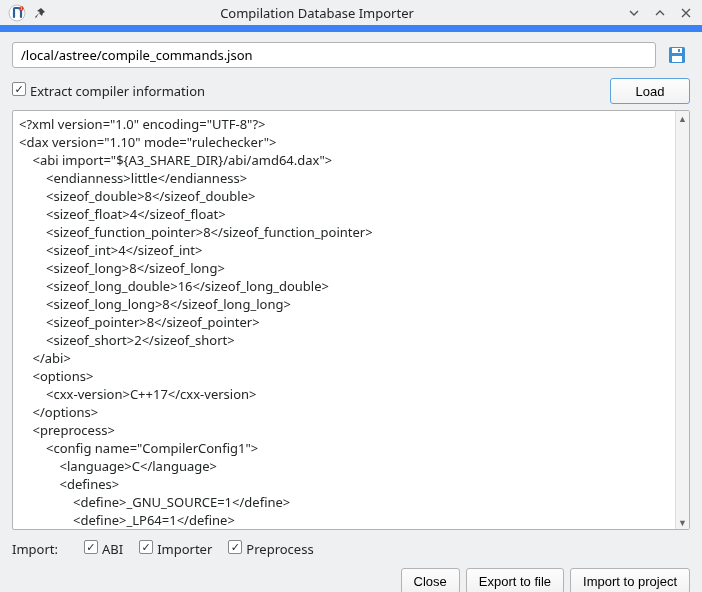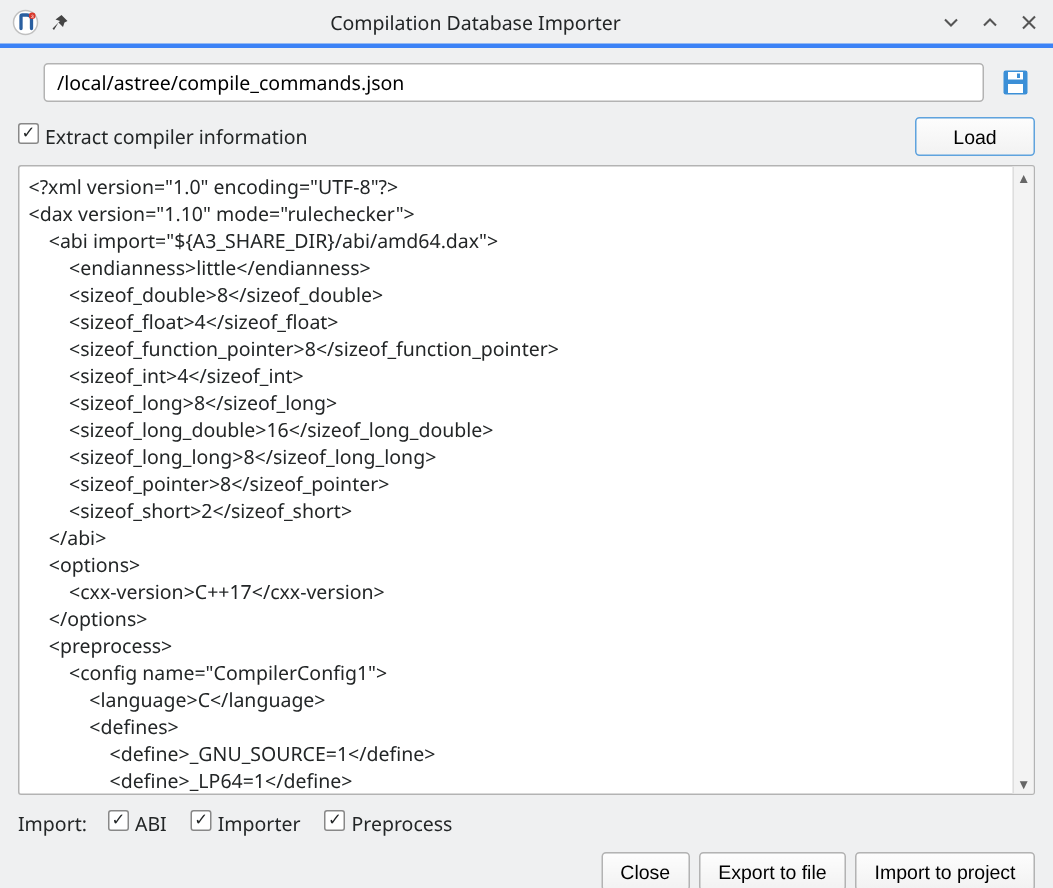--- a/index.html
+++ b/index.html
@@ -12,21 +12,21 @@
     width: 702px;
     height: 592px;
     overflow: hidden;
   }
   .titlebar {
     height: 32px;
     display: flex;
     align-items: center;
     padding: 0 8px;
     background: #eff0f1;
-    border-bottom: 3px solid #3b82f6;
+    border-bottom: 7px solid #3b82f6;
   }
   .titlebar .app-icon {
     width: 18px; height: 18px;
     margin-right: 6px;
     display: flex; align-items: center; justify-content: center;
   }
   .titlebar .pin-icon {
     width: 16px; height: 16px;
     display: flex; align-items: center; justify-content: center;
     color: #444;
@@ -56,21 +56,20 @@
   }
   .path-input {
     flex: 1;
     height: 26px;
     border: 1px solid #b3b3b3;
     border-radius: 3px;
     padding: 0 8px;
     background: #fff;
     font-size: 13px;
     font-family: inherit;
-    margin-left: 17px;
   }
   .icon-btn {
     width: 26px; height: 26px;
     display: flex; align-items: center; justify-content: center;
     border-radius: 3px;
     cursor: pointer;
     color: #3b8fd7;
   }
   .row2 {
     margin-top: 10px;
@@ -155,21 +154,21 @@
   }
   .scrollbar .arrow.up { top: 0; }
   .scrollbar .arrow.down { bottom: 0; }
   .import-row {
     margin-top: 10px;
     display: flex;
     align-items: center;
     gap: 10px;
   }
   .import-row .label {
-    margin-right: 4px;
+    margin-right: 16px;
   }
   .import-row .chk-inline {
     display: inline-flex;
     margin-right: 6px;
   }
   .footer {
     margin-top: 10px;
     display: flex;
     justify-content: flex-end;
     gap: 6px;

